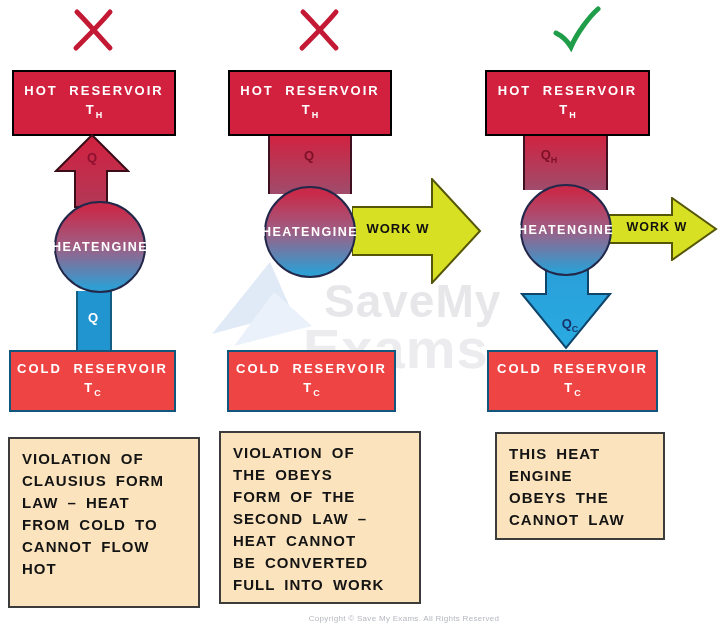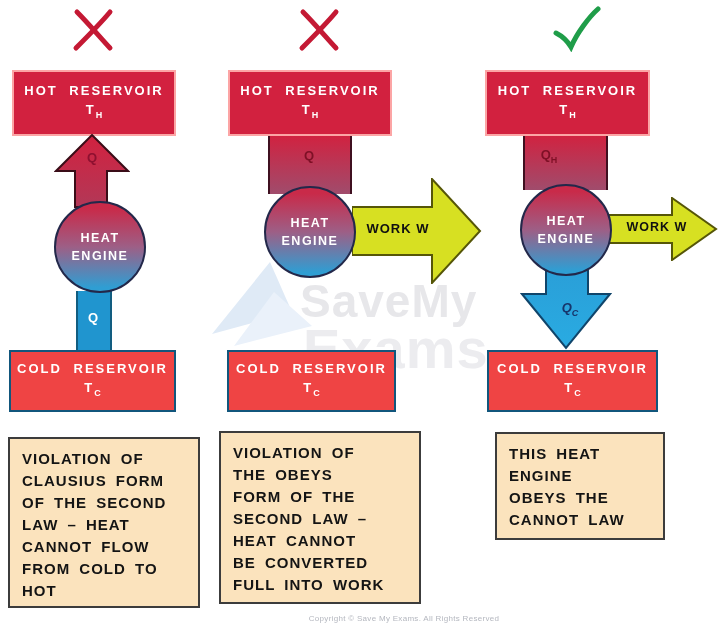--- a/index.html
+++ b/index.html
@@ -3,49 +3,49 @@
 <meta charset="utf-8">
 <style>
   html,body { margin:0; padding:0; background:#fff; }
   #stage {
     position:relative; width:720px; height:630px; overflow:hidden;
     background:#fff; font-family:"Liberation Sans", sans-serif;
   }
   
   .wm { position:absolute; z-index:0; color:#e7e7ea; font-weight:bold; letter-spacing:1px; }
   .wm-logo { position:absolute; left:212px; top:262px; z-index:0; }
-  .wm1 { left:300px; top:274px; font-size:46px; }
+  .wm1 { left:324px; top:274px; font-size:46px; }
   .wm2 { left:303px; top:316px; font-size:56px; color:#ececef; }
   
   .mark { position:absolute; z-index:4; }
   .mark1 { left:70px; top:6px; }
   .mark2 { left:296px; top:6px; }
   .mark3 { left:550px; top:6px; }
   
   .box {
     position:absolute; z-index:2; display:flex; flex-direction:column;
     align-items:center; justify-content:center; color:#fff; text-align:center;
     font-weight:bold; font-size:13px; letter-spacing:2px; word-spacing:6px; line-height:19px;
   }
-  .hot  { background:#d2213f; border:2px solid #fca5a5; }
+  .hot  { background:#d2213f; border:2px solid #000000; }
   .cold { background:#ef4444; border:2px solid #11567c; }
   .hot.c1 { left:12px;  top:70px; width:160px; height:62px; }
   .hot.c2 { left:228px; top:70px; width:160px; height:62px; }
   .hot.c3 { left:485px; top:70px; width:161px; height:62px; }
   .cold.c1 { left:9px;   top:350px; width:163px; height:58px; }
   .cold.c2 { left:227px; top:350px; width:165px; height:58px; }
   .cold.c3 { left:487px; top:350px; width:167px; height:58px; }
   .temp { font-size:13px; }
   sub { font-size:9px; letter-spacing:0; }
   
   .engine {
     position:absolute; z-index:3; width:88px; height:88px; border-radius:50%;
     border:2px solid #23284a;
     background:linear-gradient(180deg,#c92a49 6%, #9d5f86 50%, #2f9ed3 96%);
-    display:flex; flex-direction:column; align-items:center; justify-content:center;
+    display:flex; flex-direction:row; align-items:center; justify-content:center;
     color:#fff; font-weight:bold; font-size:12.5px; letter-spacing:1.5px; line-height:18px;
   }
   .engine.c1 { left:54px;  top:201px; }
   .engine.c2 { left:264px; top:186px; }
   .engine.c3 { left:520px; top:184px; }
   
   .pipe { position:absolute; z-index:1; }
   .pipe-blue-c1 {
     left:76px; top:291px; width:32px; height:60px;
     background:#2095cf; border-left:2px solid #125d80; border-right:2px solid #125d80;
@@ -60,21 +60,21 @@
     background:linear-gradient(180deg,#d2213f,#a04c6c);
     border-left:2px solid #3f1020; border-right:2px solid #3f1020;
   }
   .arrow-svg { position:absolute; z-index:2; }
   
   .flowlbl { position:absolute; z-index:5; font-weight:bold; font-size:13px; text-align:center; }
   .q-up-c1   { left:82px;  top:150px; width:20px; color:#8e1030; }
   .q-pipe-c1 { left:84px;  top:310px; width:18px; color:#fff; }
   .q-in-c2   { left:298px; top:148px; width:22px; color:#7e1026; }
   .q-in-c3   { left:534px; top:147px; width:30px; color:#7e1026; }
-  .q-out-c3  { left:555px; top:300px; width:30px; color:#17356b;font-style:italic; }
+  .q-out-c3  { left:555px; top:316px; width:30px; color:#17356b; }
   .work-c2   { left:360px; top:221px; width:76px; color:#111; font-size:13px; letter-spacing:1px; }
   .work-c3   { left:617px; top:220px; width:80px; color:#111; font-size:12.5px; letter-spacing:1px; }
   
   .caption {
     position:absolute; z-index:2; background:#fbe3bd; border:2px solid #3c3c3c;
     color:#141414; font-size:15px; line-height:22px; letter-spacing:1px; word-spacing:4px;
     padding:9px 20px 0 12px; font-weight:bold;
   }
   .caption span { display:block; }
   .caption.c1 { left:8px;   top:437px; width:156px; height:158px; }
@@ -128,24 +128,23 @@
   <div class="flowlbl q-pipe-c1"><span>Q</span><sub></sub></div>
 
   <div class="box cold c1">
     <div>COLD RESERVOIR</div>
     <div class="temp"><span>T</span><sub>C</sub></div>
   </div>
 
   <div class="caption c1">
     <span>VIOLATION OF</span>
     <span>CLAUSIUS FORM</span>
-    <span>OF THE SECOND</span>
     <span>LAW – HEAT</span>
+    <span>FROM COLD TO</span>
     <span>CANNOT FLOW</span>
-    <span>FROM COLD TO</span>
     <span>HOT</span>
   </div>
 
   <svg class="mark mark2" width="46" height="46" viewBox="0 0 46 46">
     <path d="M7,6 C17,16 29,30 40,42" stroke="#c41934" stroke-width="5" fill="none" stroke-linecap="round"></path>
     <path d="M40,6 C30,18 16,32 6,42" stroke="#c41934" stroke-width="5" fill="none" stroke-linecap="round"></path>
   </svg>
 
   <div class="box hot c2">
     <div>HOT RESERVOIR</div>

